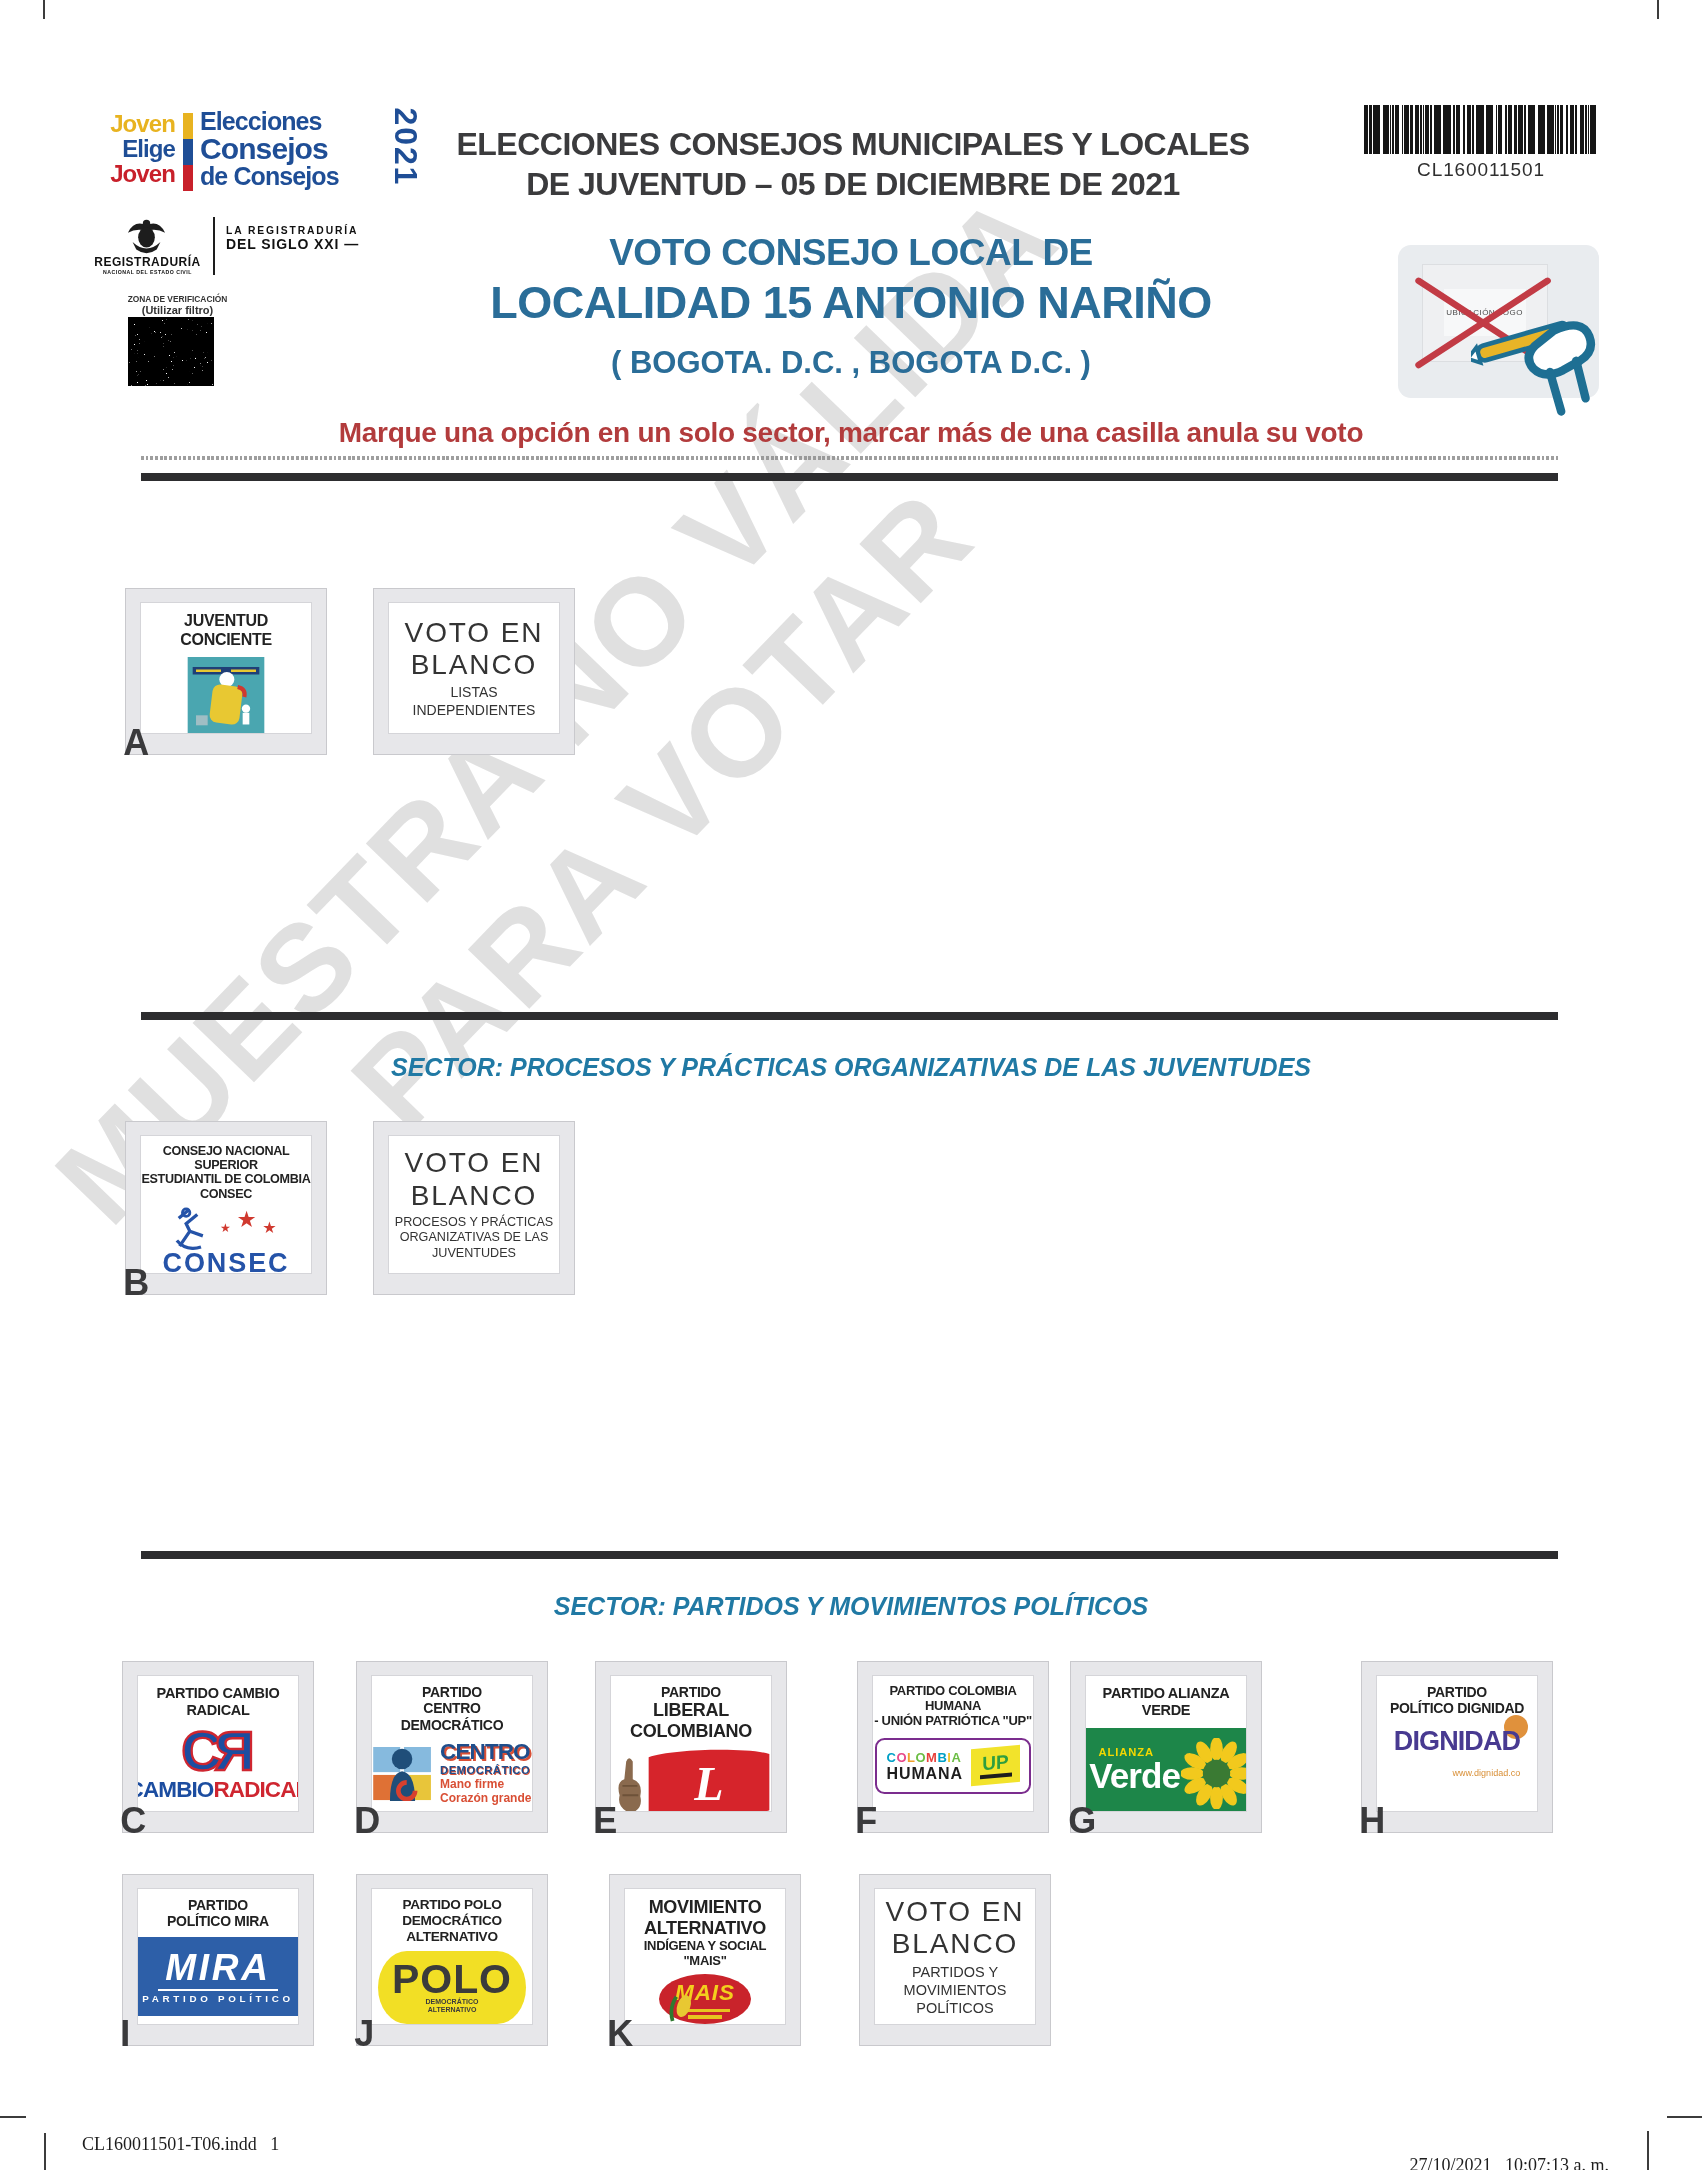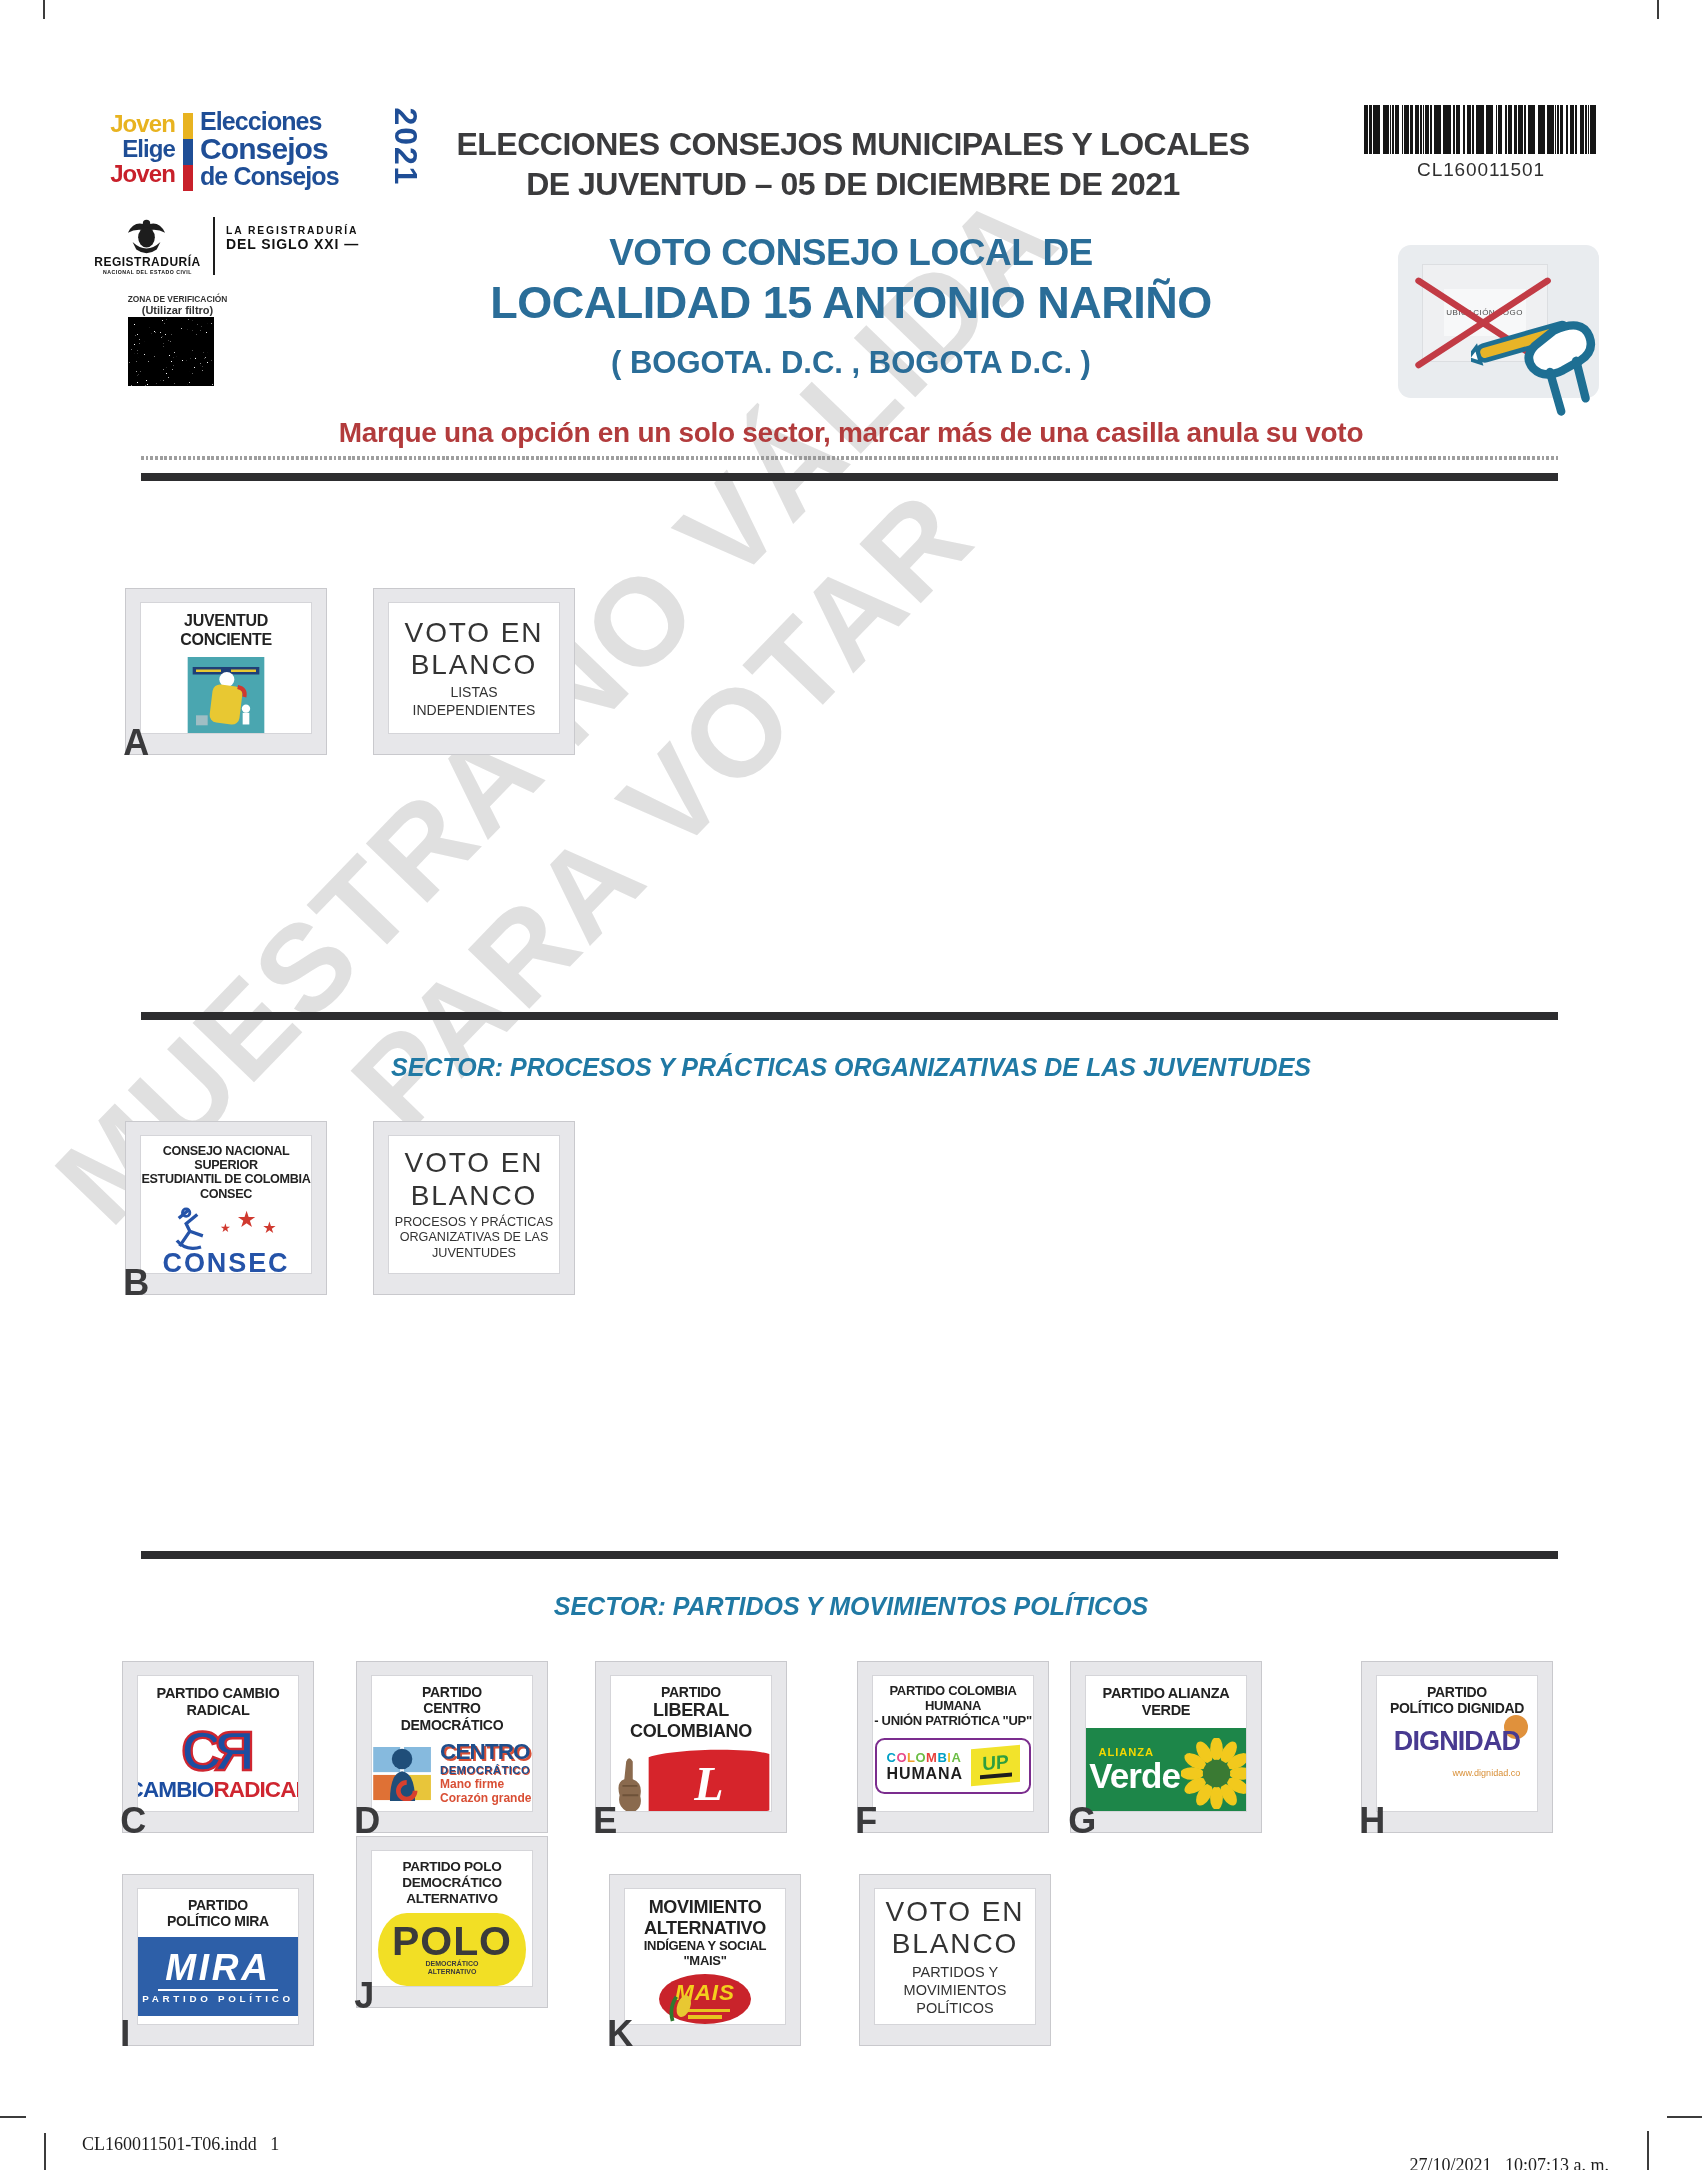--- a/index.html
+++ b/index.html
@@ -389,21 +389,21 @@
       <div class="ttl" style="font-size:14px;">POLÍTICO MIRA</div>
       <div class="mira-box" style="margin-top:7.5px;">
         <div class="mira-word">MIRA</div>
         <div class="mira-line"></div>
         <div class="mira-sub">PARTIDO POLÍTICO</div>
       </div>
     </div>
     <div class="letter">I</div>
   </div>
 
-  <div class="opt" style="left:356px;top:1836px;width:190px;height:170px;">
+  <div class="opt" style="left:356px;top:1874px;width:190px;height:170px;">
     <div class="card">
       <div class="ttl" style="font-size:13.6px;margin-top:8.4px;">PARTIDO POLO</div>
       <div class="ttl" style="font-size:13.6px;">DEMOCRÁTICO ALTERNATIVO</div>
       <div class="polo-box" style="margin-top:6.6px;">
         <div class="polo-word">POLO</div>
         <div class="polo-sub">DEMOCRÁTICO</div>
         <div class="polo-sub">ALTERNATIVO</div>
       </div>
     </div>
     <div class="letter">J</div>

